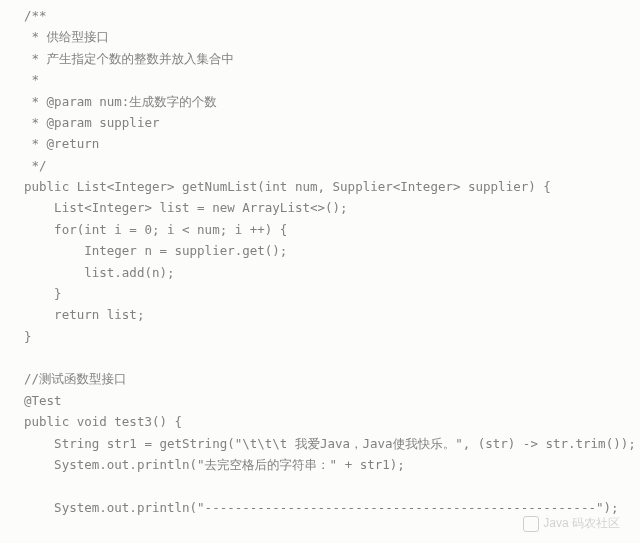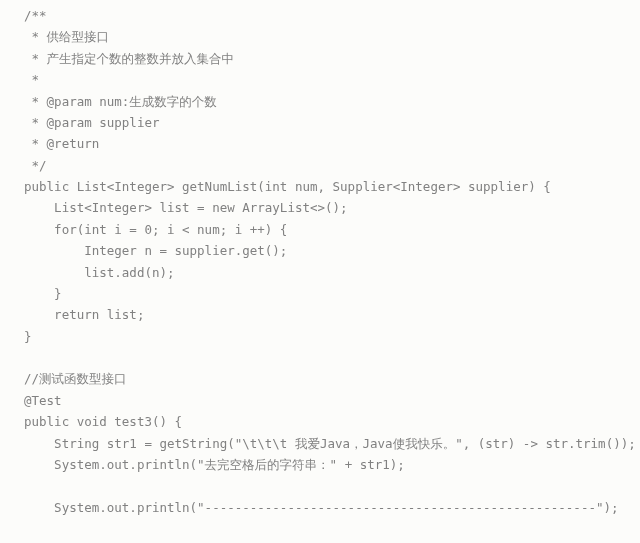--- a/index.html
+++ b/index.html
@@ -73,13 +73,14 @@
     String str1 = getString("\t\t\t 我爱Java，Java使我快乐。", (str) -&gt; str.trim());
     System.out.println("去完空格后的字符串：" + str1);
 
     System.out.println("----------------------------------------------------");
 
     String str2 = getString("我爱Java，Java使我快乐。", str -&gt; str.substring(0, 6));
     System.out.println("截取后的字符串：" + str2);
 }</code></pre>
 
 <div class="watermark">
+  <div class="line1"><span class="wm-icon"></span><span>Java 码农社区</span></div>
 </div>
 
 </body></html>

